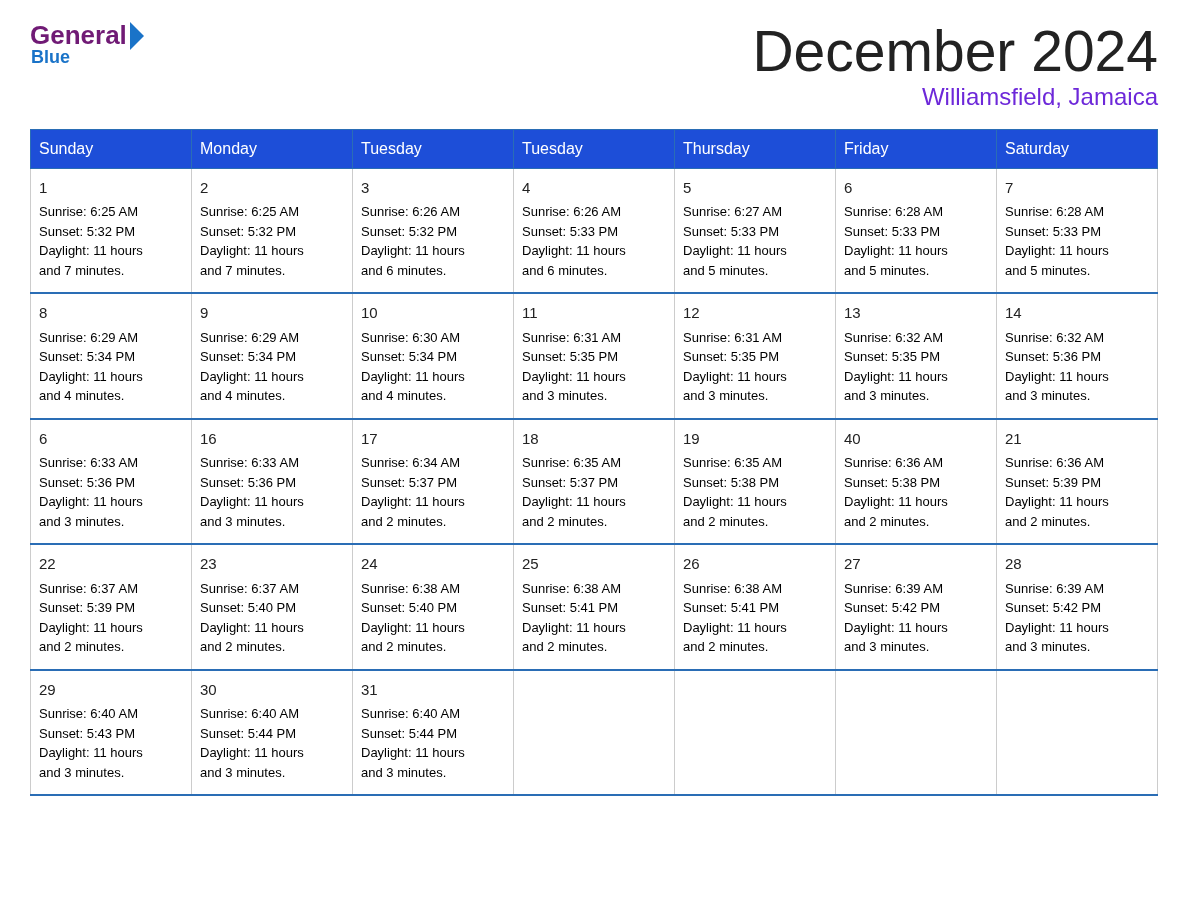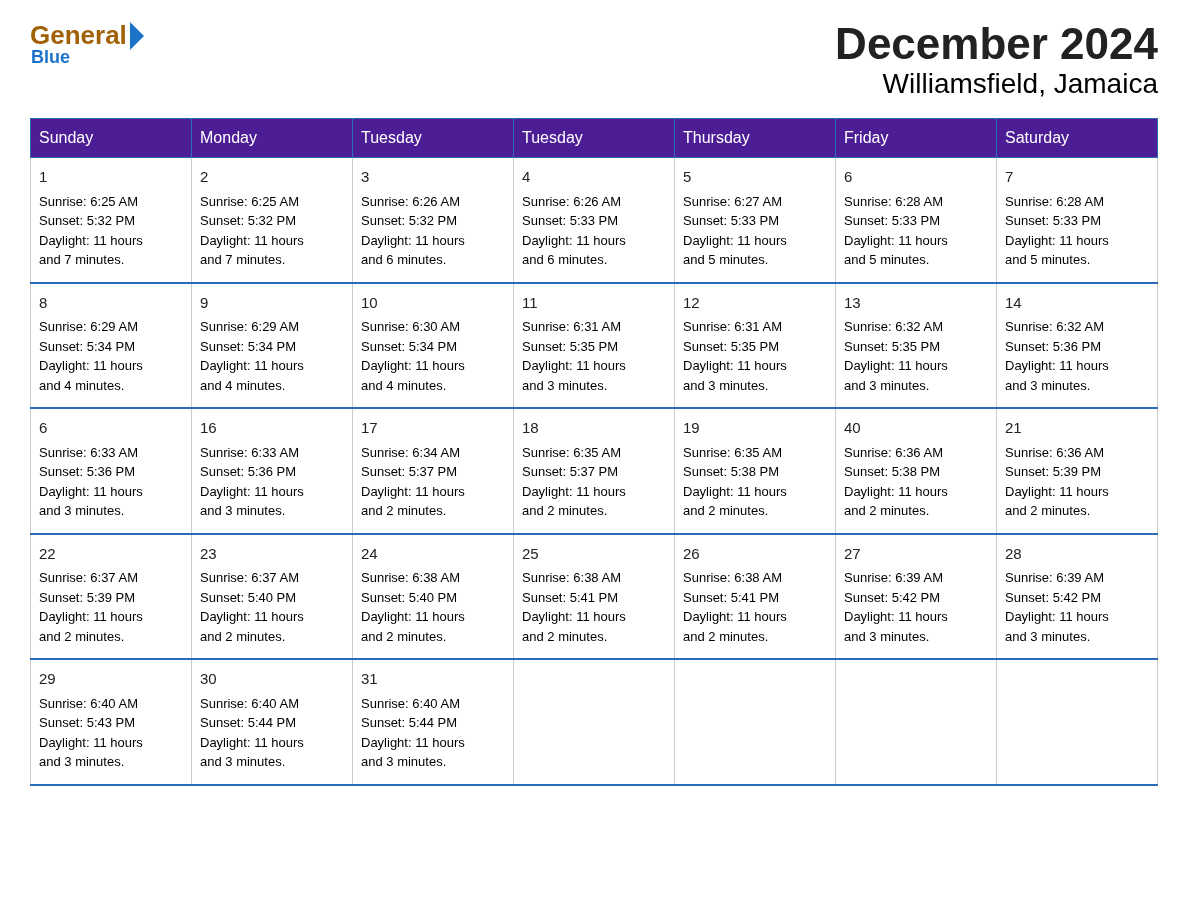--- a/index.html
+++ b/index.html
@@ -20,21 +20,21 @@
     .logo {
       display: flex;
       flex-direction: column;
       align-items: flex-start;
     }
     .logo-text {
       display: flex;
       align-items: center;
       font-size: 26px;
       font-weight: bold;
-      color: #a16207;
+      color: #701a75;
     }
     .logo-arrow {
       width: 0;
       height: 0;
       border-left: 14px solid #1a73c8;
       border-top: 14px solid transparent;
       border-bottom: 14px solid transparent;
       margin-left: 3px;
       margin-right: 2px;
       display: inline-block;
@@ -43,37 +43,37 @@
       color: #1a73c8;
       font-size: 18px;
       font-weight: bold;
       margin-top: -4px;
       margin-left: 1px;
     }
     .title-block {
       text-align: right;
     }
     .title-block h1 {
-      font-size: 44px;
-      font-weight: bold;
+      font-size: 57px;
+      font-weight: normal;
       color: #222;
       line-height: 1.1;
     }
     .title-block h2 {
-      font-size: 28px;
-      font-weight: normal;
-      color: #000000;
+      font-size: 24px;
+      font-weight: normal;
+      color: #6d28d9;
     }
     table {
       width: 100%;
       border-collapse: collapse;
       table-layout: fixed;
     }
     thead tr {
-      background: #4c1d95;
+      background: #1d4ed8;
       color: #fff;
     }
     thead th {
       padding: 10px 8px;
       font-size: 16px;
       font-weight: normal;
       text-align: left;
       border: 1px solid #2a6db5;
     }
     tbody tr {

